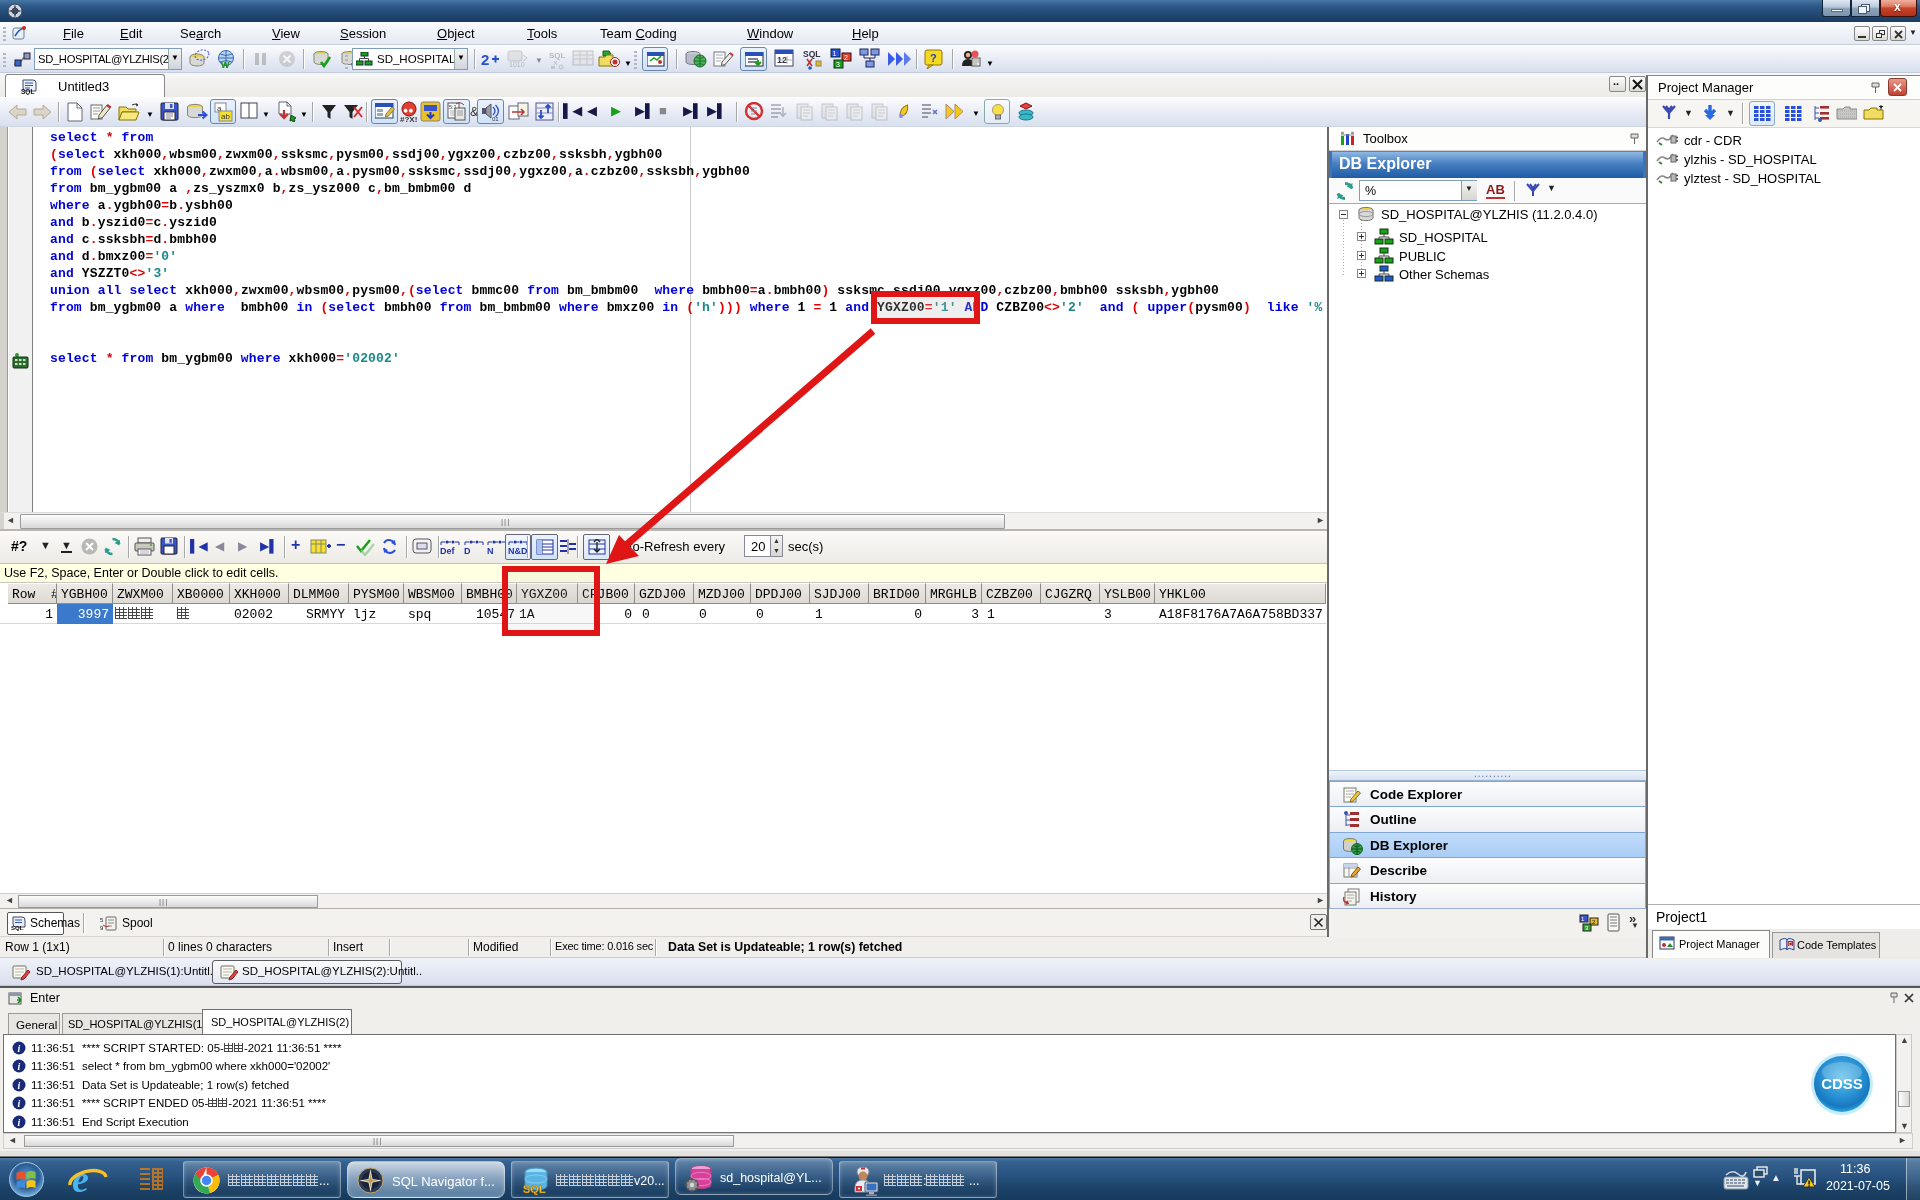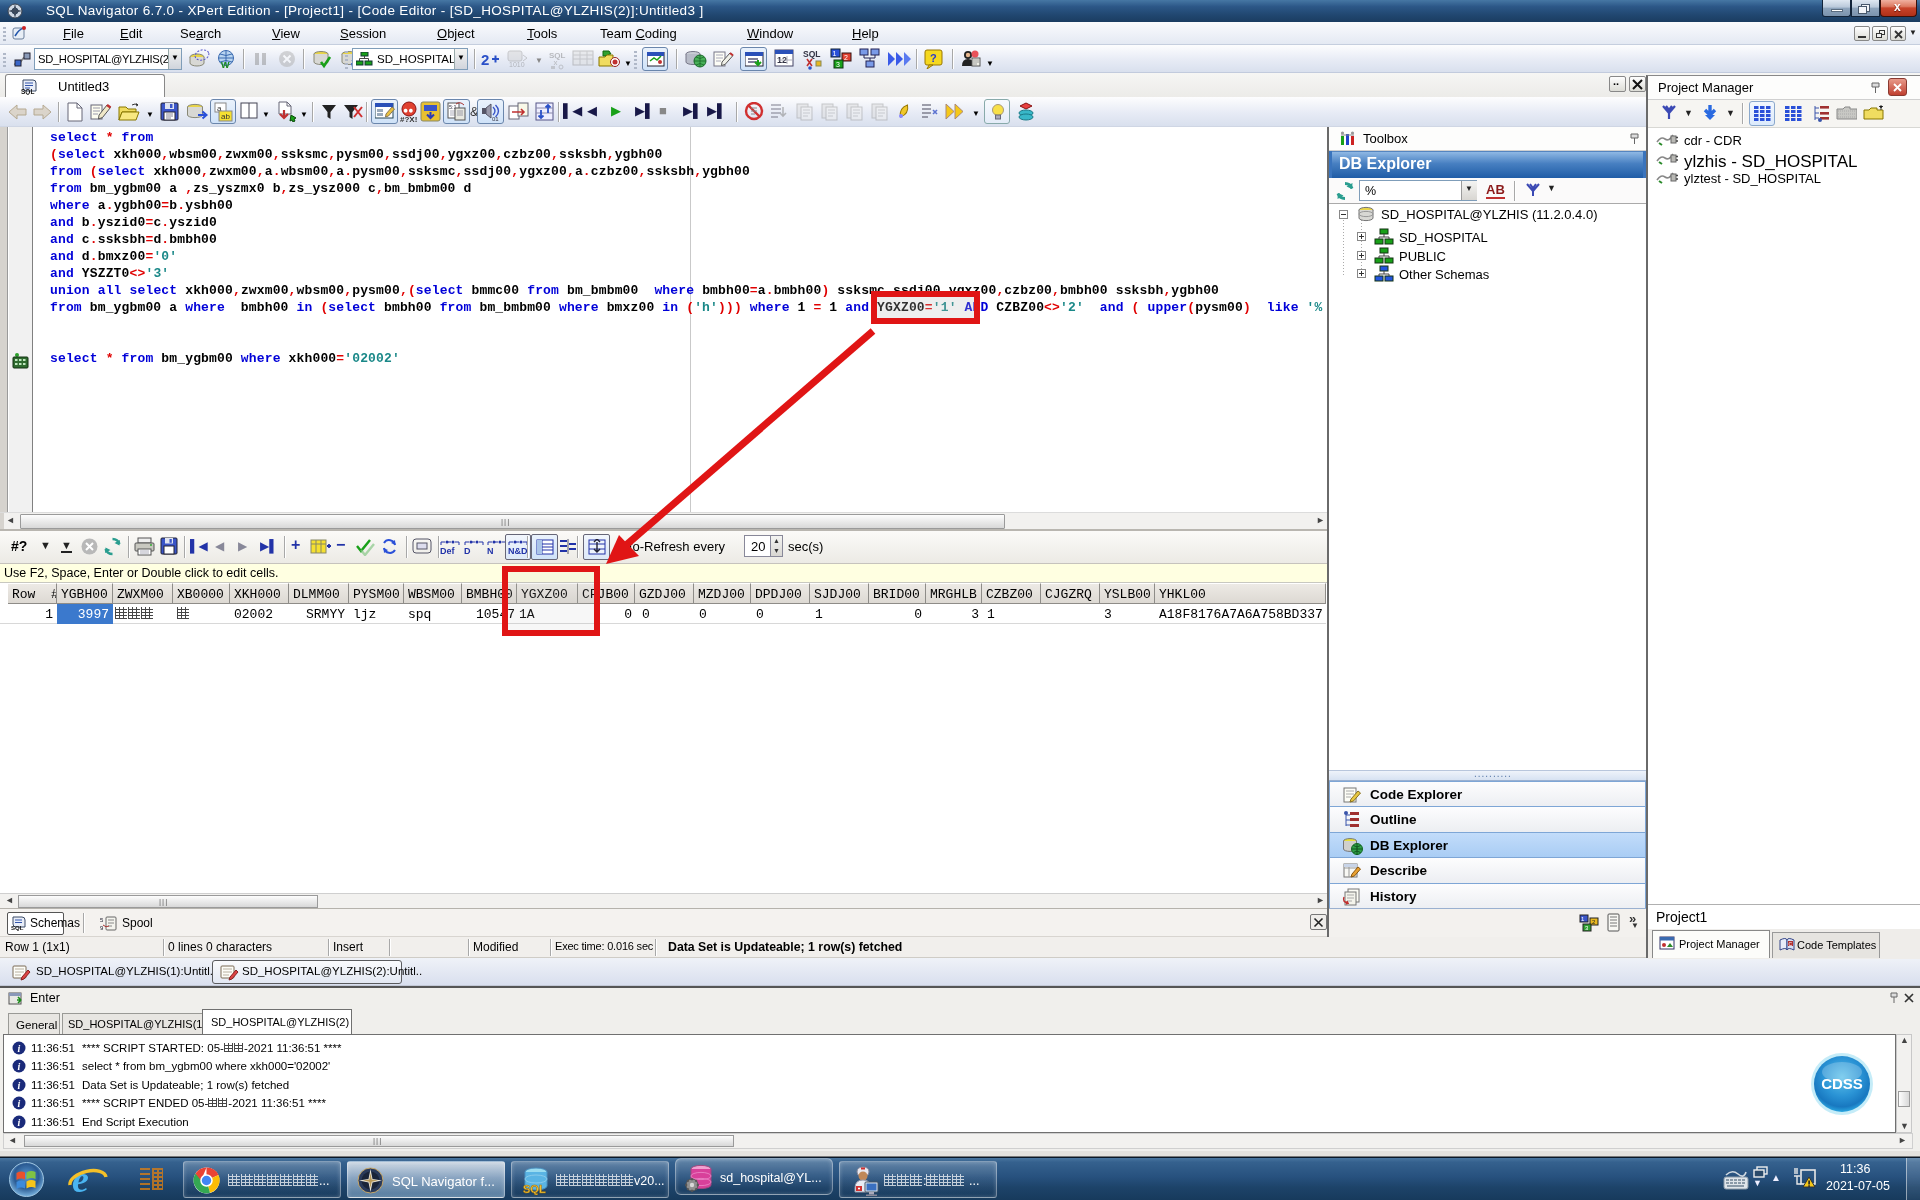--- a/index.html
+++ b/index.html
@@ -18,21 +18,20 @@
 op{color:#e00000}
 </style></head>
 <body>
 
 <div class="a" style="left:0;top:0;width:1920px;height:22px;background:linear-gradient(#4677a4 0%,#2c5787 30%,#20466f 70%,#1b3c61 100%)">
  <svg class="a" style="left:7px;top:3px" width="16" height="16">
       <circle cx="8" cy="8" r="7" fill="#cfd8e4" stroke="#38414e"></circle>
       <circle cx="8" cy="8" r="3.2" fill="#273a52"></circle>
       <path d="M8 1 L9.5 6.5 L8 8 L6.5 6.5 Z M8 15 L6.5 9.5 L8 8 L9.5 9.5 Z M1 8 L6.5 6.5 L8 8 L6.5 9.5 Z M15 8 L9.5 9.5 L8 8 L9.5 6.5Z" fill="#3d4a5c"></path>
     </svg>
- <span class="a" style="left:46px;top:3px;color:#fff;font-size:13.5px;letter-spacing:.35px">SQL Navigator 6.7.0 - XPert Edition - [Project1] - [Code Editor - [SD_HOSPITAL@YLZHIS(2)]:Untitled3 ]</span>
 
  <div class="a" style="left:1822px;top:0;width:29px;height:17px;border:1px solid #12243a;border-top:none;border-radius:0 0 3px 3px;background:linear-gradient(#dfe8f2 0%,#b9c8da 45%,#8fa5bd 50%,#7b93ae 100%)">
       <div class="a" style="left:8px;top:9px;width:12px;height:3px;background:#fff;border:1px solid #5a6c80"></div>
     </div>
  <div class="a" style="left:1851px;top:0;width:29px;height:17px;border:1px solid #12243a;border-top:none;border-radius:0 0 0 0;background:linear-gradient(#dfe8f2 0%,#b9c8da 45%,#8fa5bd 50%,#7b93ae 100%)">
       <div class="a" style="left:9px;top:4px;width:9px;height:8px;border:1px solid #47586c;background:#f2f5f9"></div>
       <div class="a" style="left:6px;top:6px;width:9px;height:8px;border:1px solid #47586c;background:#f2f5f9"></div>
     </div>
  <div class="a" style="left:1880px;top:0;width:37px;height:17px;border:1px solid #3c0f08;border-top:none;border-radius:0 0 4px 4px;background:linear-gradient(#f0b0a0 0%,#dd7a62 40%,#c8432a 50%,#b03018 100%)">
       <span class="a" style="left:13px;top:0px;color:#fff;font-weight:bold;font-size:12px;text-shadow:0 1px 1px #6a1408">x</span>
@@ -1006,21 +1005,21 @@
         <path d="M20 5.5 h2 M20 9 h2" stroke="#444" stroke-width="1.4"></path>
         <path d="M3 11 l3 2" stroke="#2a8a2a" stroke-width="2"></path>
       </svg>
       <span class="a" style="left:36px;top:5px;font-size:13px">cdr - CDR</span>
       <svg class="a" style="left:8px;top:23px" width="22" height="16">
         <path d="M1 10 q4 -6 8 -3 t8 -4" stroke="#888" stroke-width="1.6" fill="none"></path>
         <rect x="15" y="4" width="5" height="7" fill="#b8b8b4" stroke="#666"></rect>
         <path d="M20 5.5 h2 M20 9 h2" stroke="#444" stroke-width="1.4"></path>
         <path d="M3 11 l3 2" stroke="#2a8a2a" stroke-width="2"></path>
       </svg>
-      <span class="a" style="left:36px;top:24px;font-size:17px">ylzhis - SD_HOSPITAL</span>
+      <span class="a" style="left:36px;top:24px;font-size:13px">ylzhis - SD_HOSPITAL</span>
       <svg class="a" style="left:8px;top:42px" width="22" height="16">
         <path d="M1 10 q4 -6 8 -3 t8 -4" stroke="#888" stroke-width="1.6" fill="none"></path>
         <rect x="15" y="4" width="5" height="7" fill="#b8b8b4" stroke="#666"></rect>
         <path d="M20 5.5 h2 M20 9 h2" stroke="#444" stroke-width="1.4"></path>
         <path d="M3 11 l3 2" stroke="#2a8a2a" stroke-width="2"></path>
       </svg>
       <span class="a" style="left:36px;top:43px;font-size:13px">ylztest - SD_HOSPITAL</span>
     </div>
  <div class="a" style="left:0;top:828px;width:272px;height:25px;background:#fff;border-top:1px solid #b0b0b0">
       <span class="a" style="left:8px;top:4px;font-size:14px">Project1</span>
@@ -1073,21 +1072,21 @@
       <svg class="a" style="left:9px;top:5px" width="27" height="27">
         <circle cx="13.5" cy="13.5" r="13" fill="#fff"></circle>
         <path d="M13.5 13.5 L13.5 .5 A13 13 0 0 1 25.5 8 Z" fill="#ea4335"></path>
         <path d="M13.5 13.5 L25.5 8 A13 13 0 0 1 17 25.8 Z" fill="#fbbc05"></path>
         <path d="M13.5 13.5 L17 25.8 A13 13 0 0 1 2.5 6.5 Z" fill="#34a853"></path>
         <path d="M13.5.5 A13 13 0 0 0 2.5 6.5 L8 13.5 Z" fill="#ea4335"></path>
         <circle cx="13.5" cy="13.5" r="5.5" fill="#4285f4" stroke="#fff" stroke-width="1.5"></circle>
       </svg>
       <span class="a" style="left:44px;top:12px;color:#fff;font-size:12.5px"><span class="cjk cjk12"></span><span class="cjk cjk12"></span><span class="cjk cjk12"></span><span class="cjk cjk12"></span><span class="cjk cjk12"></span><span class="cjk cjk12"></span><span class="cjk cjk12"></span>...</span>
     </div>
-    <div class="a" style="left:347px;top:3px;width:158px;height:37px;border-radius:3px;border:1px solid rgba(255,255,255,.4);background:linear-gradient(rgba(255,255,255,.75),rgba(220,235,250,.55) 45%,rgba(160,200,235,.45));box-shadow:inset 0 0 4px rgba(255,255,255,.25)">
+    <div class="a" style="left:347px;top:3px;width:158px;height:37px;border-radius:8px;border:1px solid rgba(255,255,255,.4);background:linear-gradient(rgba(255,255,255,.75),rgba(220,235,250,.55) 45%,rgba(160,200,235,.45));box-shadow:inset 0 0 4px rgba(255,255,255,.25)">
       <svg class="a" style="left:9px;top:5px" width="27" height="27">
         <circle cx="13.5" cy="13.5" r="12.5" fill="#2a3a5a" stroke="#c8a868"></circle>
         <circle cx="13.5" cy="13.5" r="9" fill="#1a2438"></circle>
         <path d="M13.5 2 L15.5 12 L25 13.5 L15.5 15.5 L13.5 25 L11.5 15.5 L2 13.5 L11.5 12 Z" fill="#e8e4d8"></path>
         <path d="M13.5 6 L14.7 12.5 L21 13.5 L14.7 14.7 L13.5 21 L12.3 14.7 L6 13.5 L12.3 12.5 Z" fill="#b89858"></path>
       </svg>
       <span class="a" style="left:44px;top:12px;color:#fff;font-size:13px">SQL Navigator f...</span>
     </div>
     <div class="a" style="left:511px;top:3px;width:158px;height:37px;border-radius:3px;border:1px solid rgba(255,255,255,.4);background:linear-gradient(rgba(255,255,255,.22),rgba(255,255,255,.08) 45%,rgba(10,40,80,.12));box-shadow:inset 0 0 4px rgba(255,255,255,.25)">
       <svg class="a" style="left:9px;top:4px" width="28" height="29">

